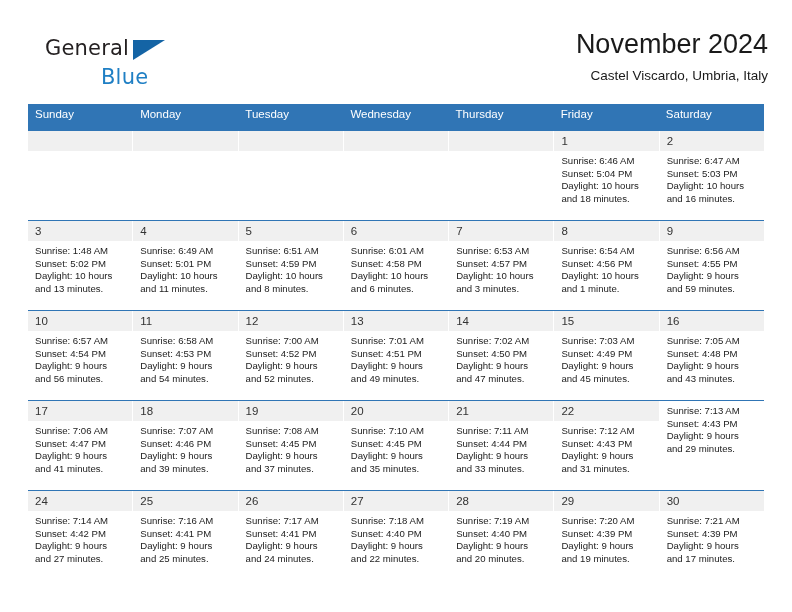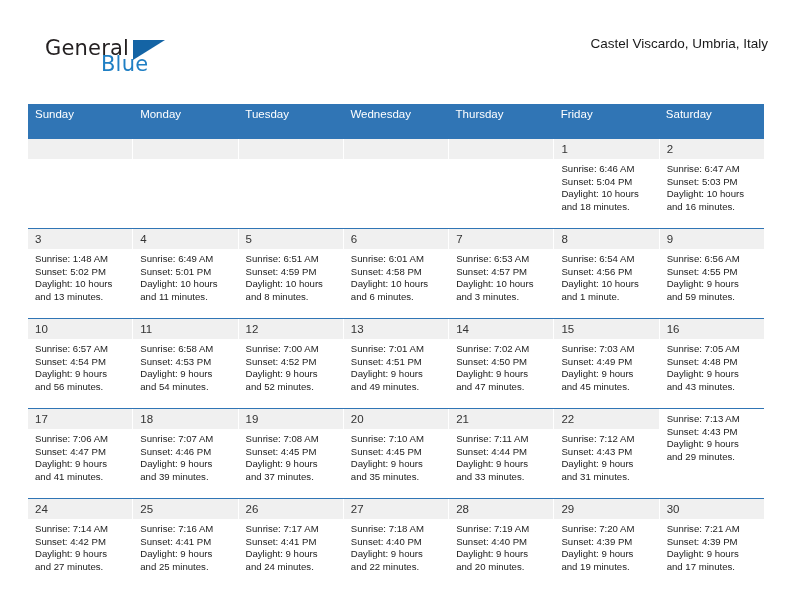--- a/index.html
+++ b/index.html
@@ -46,21 +46,21 @@
     top: 0;
     font-size: 21px;
     letter-spacing: 0.2px;
     color: #231f20;
     font-family: "DejaVu Sans", sans-serif;
     font-weight: 400;
   }
   .brand-blue {
     position: absolute;
     left: 56px;
-    top: 16px;
+    top: 29px;
     font-size: 21px;
     letter-spacing: 0.2px;
     color: #1f7fc4;
     font-family: "DejaVu Sans", sans-serif;
     font-weight: 400;
   }
   .brand-triangle {
     position: absolute;
     left: 88px;
     top: 4px;
@@ -96,21 +96,21 @@
   .calendar {
     position: absolute;
     left: 28px;
     top: 104px;
     width: 736px;
   }
 
   .weekday-row {
     display: flex;
     width: 736px;
-    height: 34px;
+    height: 26px;
     background: #3075b5;
   }
   .weekday {
     flex: 1 1 0;
     box-sizing: border-box;
     padding-left: 7px;
     font-size: 11.5px;
     line-height: 21px;
     color: #ffffff;
     white-space: nowrap;
@@ -177,20 +177,21 @@
 
   <div class="header">
 
     <div class="brand">
       <span class="brand-general">General</span>
       <span class="brand-triangle"></span>
       <span class="brand-blue">Blue</span>
     </div>
 
     <div class="title-block">
+      <div class="cal-title">November 2024</div>
       <div class="cal-subtitle">Castel Viscardo, Umbria, Italy</div>
     </div>
 
   </div>
 
   <div class="calendar">
 
     <div class="weekday-row">
       <div class="weekday">Sunday</div>
       <div class="weekday">Monday</div>

